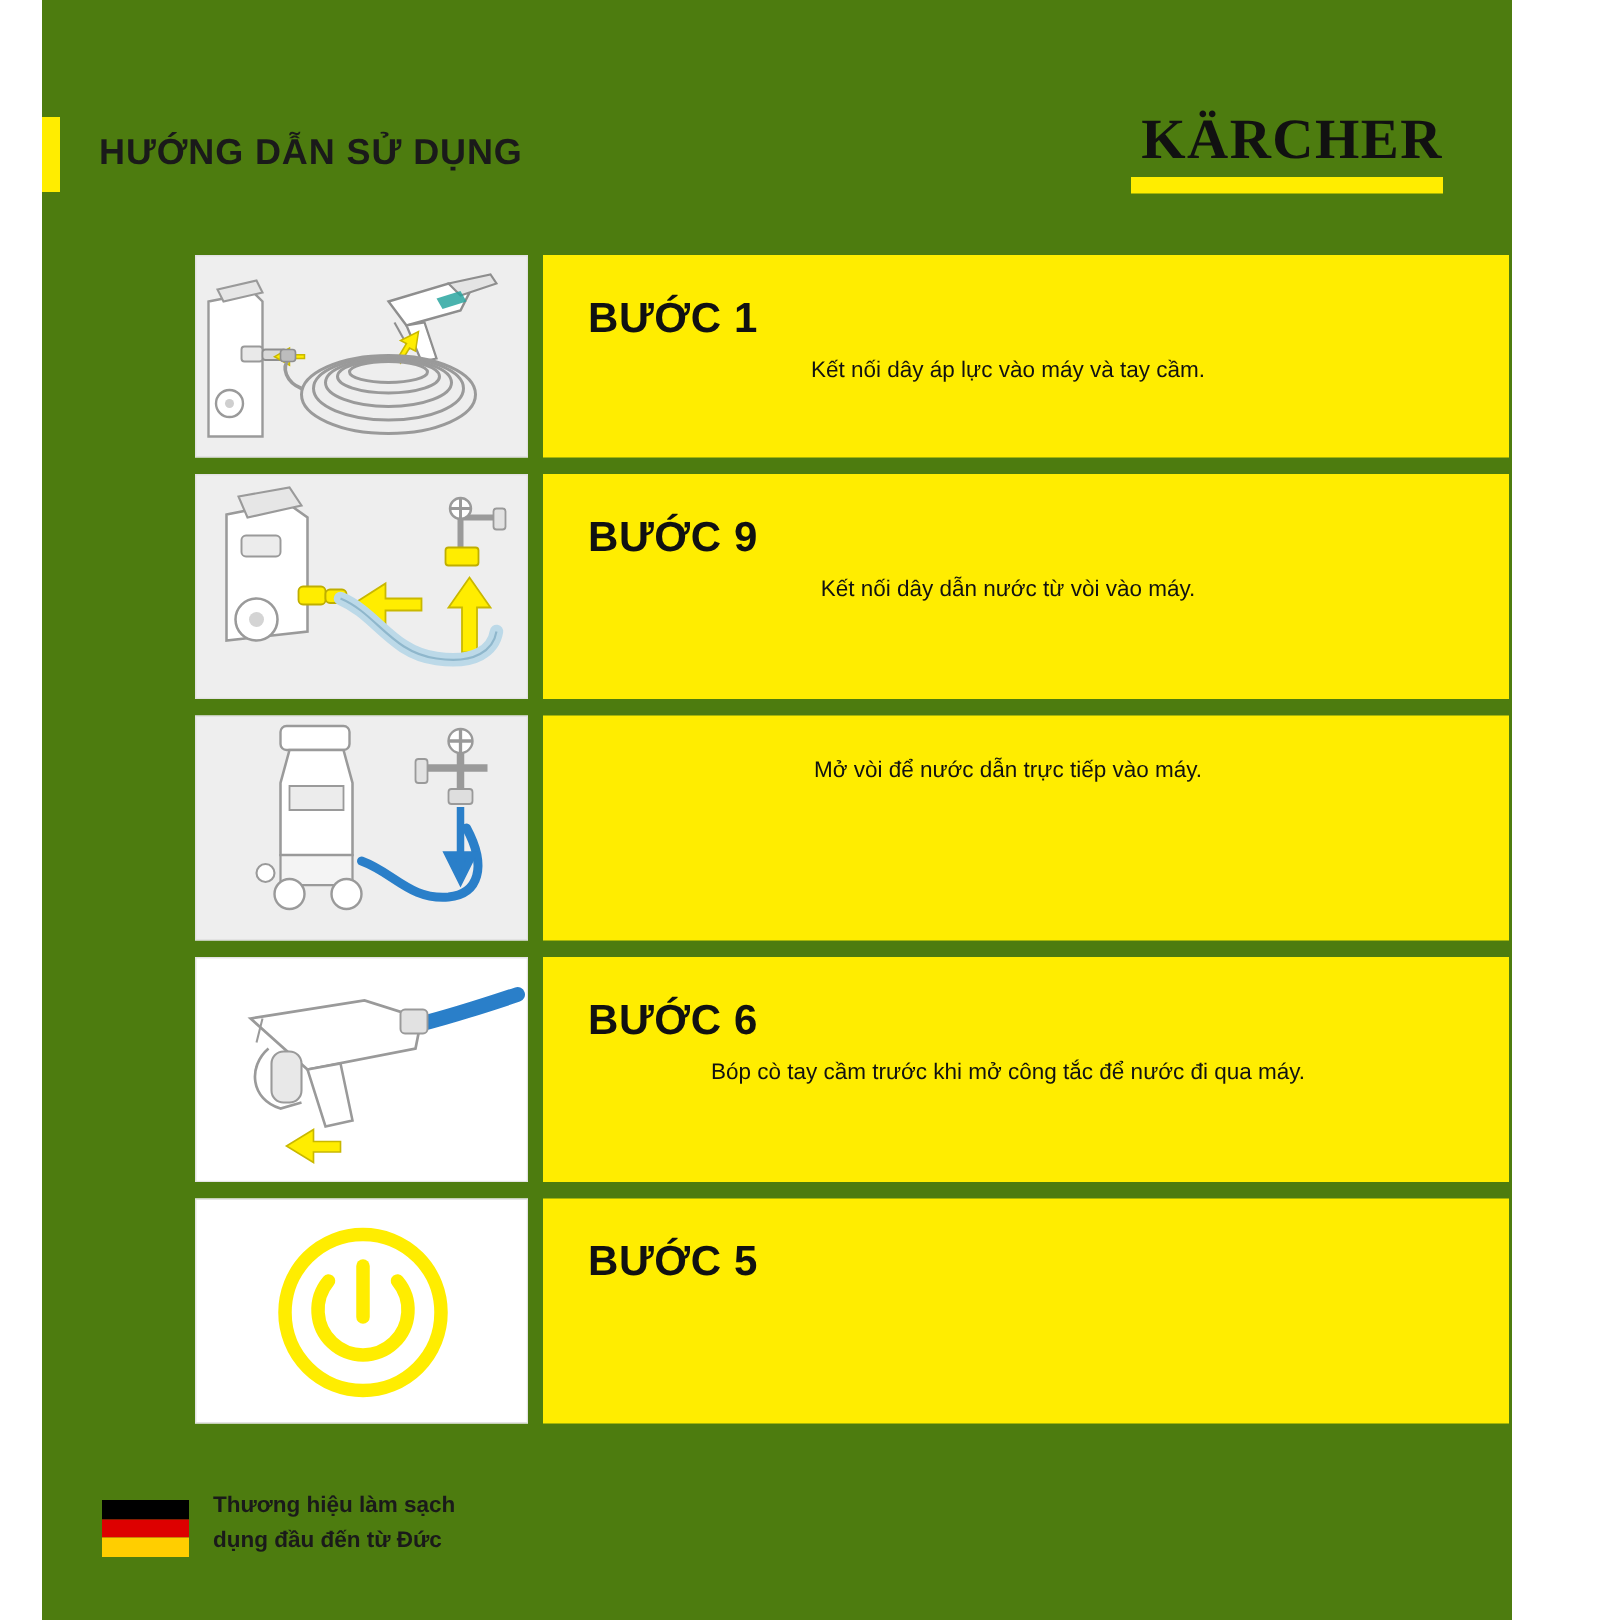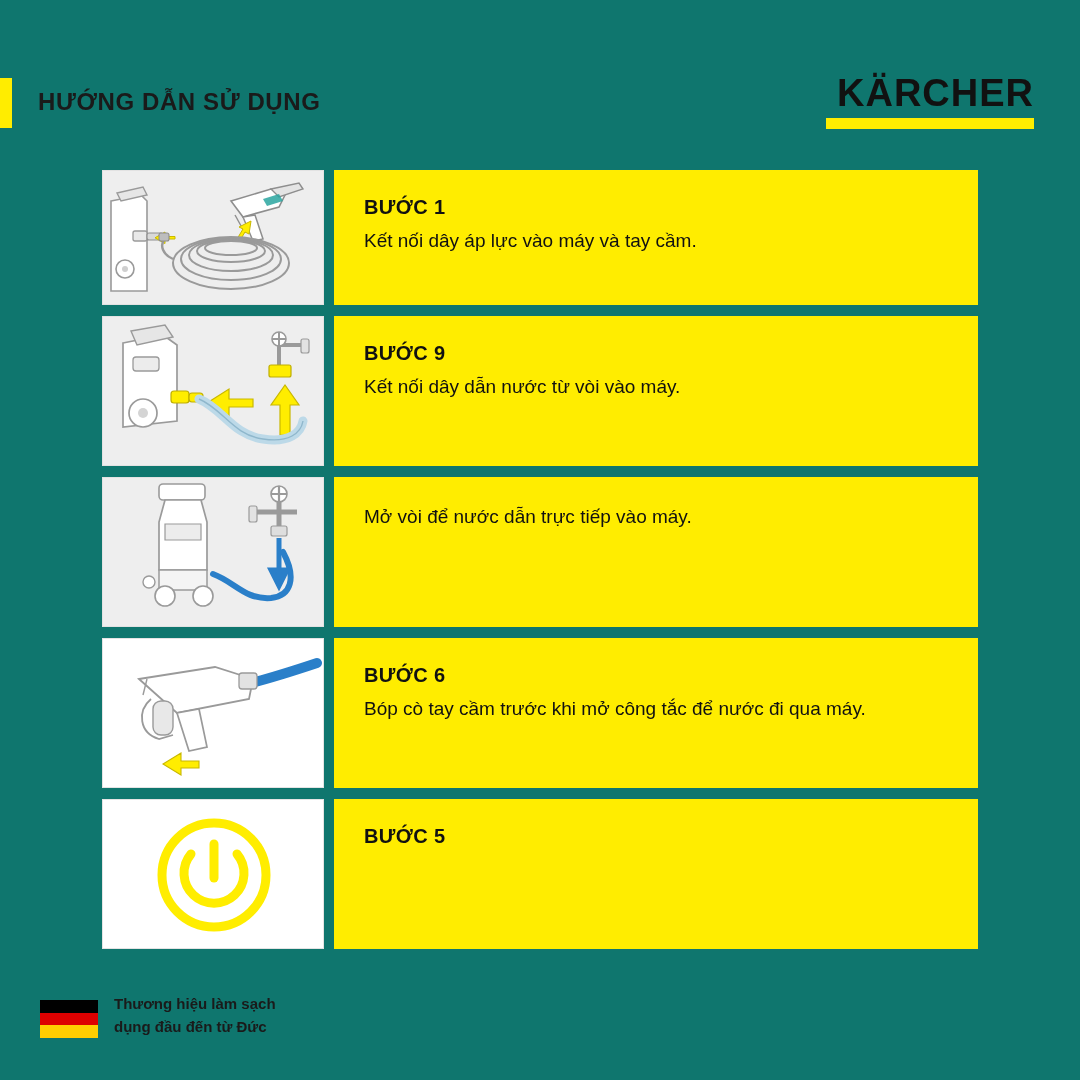--- a/index.html
+++ b/index.html
@@ -4,22 +4,23 @@
 <style>
   * { box-sizing: border-box; margin: 0; padding: 0; }
   html, body {
     width: 1080px; height: 1080px;
     background: #ffffff;
     font-family: "Liberation Sans", sans-serif;
     overflow: hidden;
   }
   .page {
     position: relative;
-    width: 1080px; height: 1080px;
-    background: #0f766e;
+    width: 980px; height: 1080px;
+    background: #4d7c0f;
+    margin-left: 28px;
   }
 
   
   .header {
     position: absolute;
     top: 78px; left: 0; right: 0;
     height: 50px;
   }
   .header-accent {
     position: absolute;
@@ -32,20 +33,21 @@
     left: 38px; top: 10px;
     font-size: 24px;
     font-weight: bold;
     letter-spacing: 0.6px;
     color: #1a1a1a;
   }
   .brand {
     position: absolute;
     right: 46px; top: -4px;
     text-align: right;
+    font-family: Liberation Serif, serif;
   }
   .brand-name {
     font-size: 38px;
     font-weight: bold;
     letter-spacing: 1px;
     color: #111111;
     line-height: 1;
   }
   .brand-bar {
     margin-top: 6px;
@@ -79,31 +81,32 @@
     background: #ffffff;
     border: 1px solid #e4e4e4;
   }
   .step-body {
     flex: 1 1 auto;
     background: #ffed00;
     margin-left: 10px;
     padding: 26px 30px 0 30px;
   }
   .step-title {
-    font-size: 20px;
+    font-size: 28px;
     font-weight: bold;
     color: #111111;
     letter-spacing: 0.4px;
     margin-bottom: 8px;
   }
   .step-text {
-    font-size: 19px;
+    font-size: 15px;
     color: #111111;
     line-height: 1.45;
     max-width: 560px;
+    text-align: center;
   }
   .h-135 { height: 135px; }
   .h-150 { height: 150px; }
 
   
   .footer {
     position: absolute;
     left: 40px; bottom: 42px;
     display: flex;
     align-items: flex-end;

